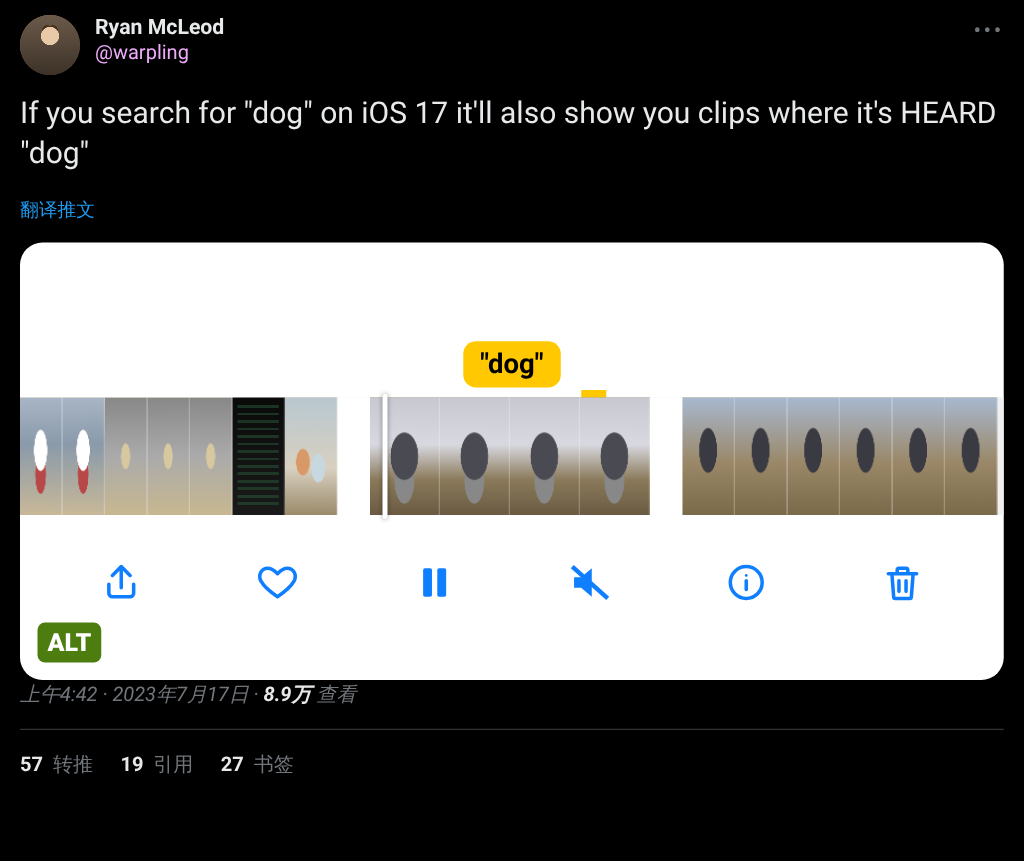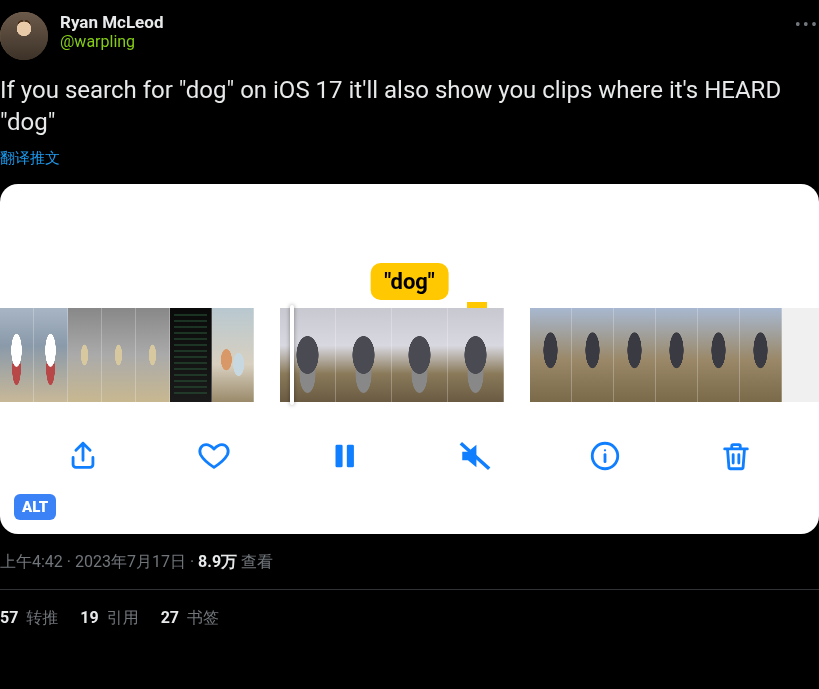--- a/index.html
+++ b/index.html
@@ -5,21 +5,21 @@
   * { box-sizing: border-box; margin: 0; padding: 0; }
   body {
     background: #000;
     font-family: -apple-system, BlinkMacSystemFont, "Segoe UI", Roboto, Helvetica, Arial, sans-serif;
     color: #e7e9ea;
     width: 819px;
     height: 689px;
     overflow: hidden;
   }
   .tweet {
-    padding: 12px 0;
+    padding: 12px 16px;
   }
   .header {
     display: flex;
     align-items: flex-start;
     gap: 12px;
     position: relative;
   }
   .avatar {
     width: 48px;
     height: 48px;
@@ -39,39 +39,39 @@
       linear-gradient(180deg, #6b5a4a 0%, #3d3228 100%);
   }
   .user-block { flex: 1; }
   .display-name {
     font-size: 17px;
     font-weight: 700;
     color: #e7e9ea;
   }
   .handle {
     font-size: 16px;
-    color: #84cc16;
+    color: #f0abfc;
   }
   .more-icon {
     color: #71767b;
     font-size: 18px;
     letter-spacing: 2px;
     margin-top: 2px;
     cursor: pointer;
   }
   .tweet-text {
     margin-top: 14px;
     font-size: 24px;
     line-height: 1.35;
     color: #e7e9ea;
     font-weight: 400;
   }
   .translate-link {
     display: inline-block;
-    margin-top: 10px;
+    margin-top: 20px;
     font-size: 15px;
     color: #1d9bf0;
     cursor: pointer;
   }
   .media-card {
     margin-top: 16px;
     background: #fff;
     border-radius: 18px;
     overflow: hidden;
     position: relative;
@@ -190,31 +190,32 @@
     justify-content: center;
     cursor: pointer;
   }
   .tb-btn svg { width: 34px; height: 34px; stroke: #0f7fff; fill: none; stroke-width: 2; }
   .tb-btn.pause svg rect { fill: #0f7fff; stroke: none; }
   .tb-btn.mute svg { fill: #0f7fff; stroke: #0f7fff; }
   .alt-badge {
     position: absolute;
     left: 14px;
     bottom: 14px;
-    background: #3b82f6;
+    background: #4d7c0f;
     color: #fff;
-    font-size: 15px;
+    font-size: 20px;
     font-weight: 900;
     padding: 4px 8px;
     border-radius: 6px;
   }
   .meta-row {
-    margin-top: 18px;
+    margin-top: 2px;
     color: #71767b;
     font-size: 16px;
+    font-style: italic;
   }
   .meta-row .views-num { color: #e7e9ea; font-weight: 700; }
   .divider {
     border-top: 1px solid #2f3336;
     margin-top: 16px;
   }
   .stats-row {
     display: flex;
     gap: 22px;
     padding-top: 18px;

